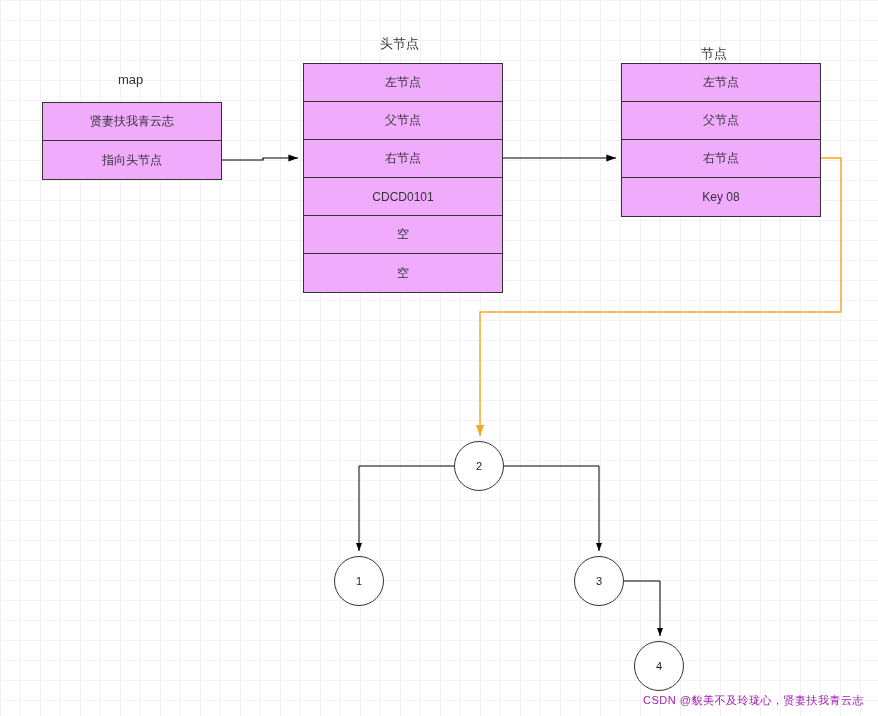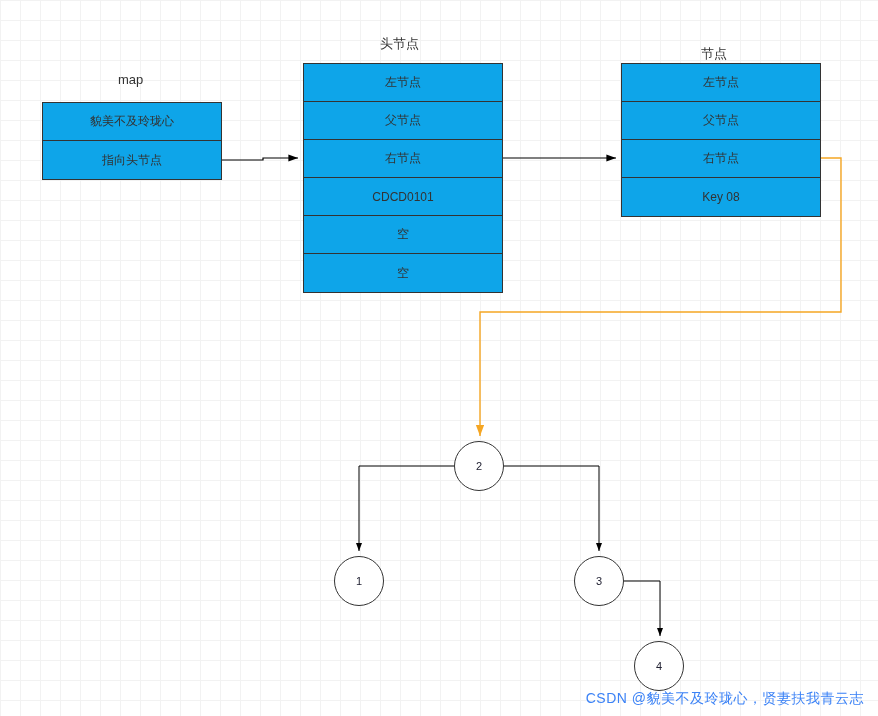--- a/index.html
+++ b/index.html
@@ -20,21 +20,21 @@
     background-size: 20px 20px;
   }
   .box-title {
     position: absolute;
     font-size: 13px;
     color: #333;
   }
   .table-box {
     position: absolute;
     border: 1px solid #333;
-    background: #0ea5e9;
+    background: #f0abfc;
     display: flex;
     flex-direction: column;
   }
   .table-cell {
     border-bottom: 1px solid #333;
     font-size: 12px;
     color: #333;
     text-align: center;
     display: flex;
     align-items: center;
@@ -59,35 +59,35 @@
     position: absolute;
     inset: 0;
     width: 878px;
     height: 716px;
     pointer-events: none;
   }
   .watermark {
     position: absolute;
     bottom: 8px;
     right: 14px;
-    font-size: 14px;
-    color: #3b82f6;
+    font-size: 11px;
+    color: #a21caf;
     letter-spacing: 0.5px;
     white-space: nowrap;
   }
 </style>
 </head>
 <body>
 
 <div class="grid"></div>
 
 <div class="box-title" style="left:118px; top:72px;">map</div>
 
 <div class="table-box" style="left:42px; top:102px; width:180px;">
-  <div class="table-cell">貌美不及玲珑心</div>
+  <div class="table-cell">贤妻扶我青云志</div>
   <div class="table-cell">指向头节点</div>
 </div>
 
 <div class="box-title" style="left:380px; top:35px;">头节点</div>
 
 <div class="table-box" style="left:303px; top:63px; width:200px;">
   <div class="table-cell">左节点</div>
   <div class="table-cell">父节点</div>
   <div class="table-cell">右节点</div>
   <div class="table-cell">CDCD0101</div>

